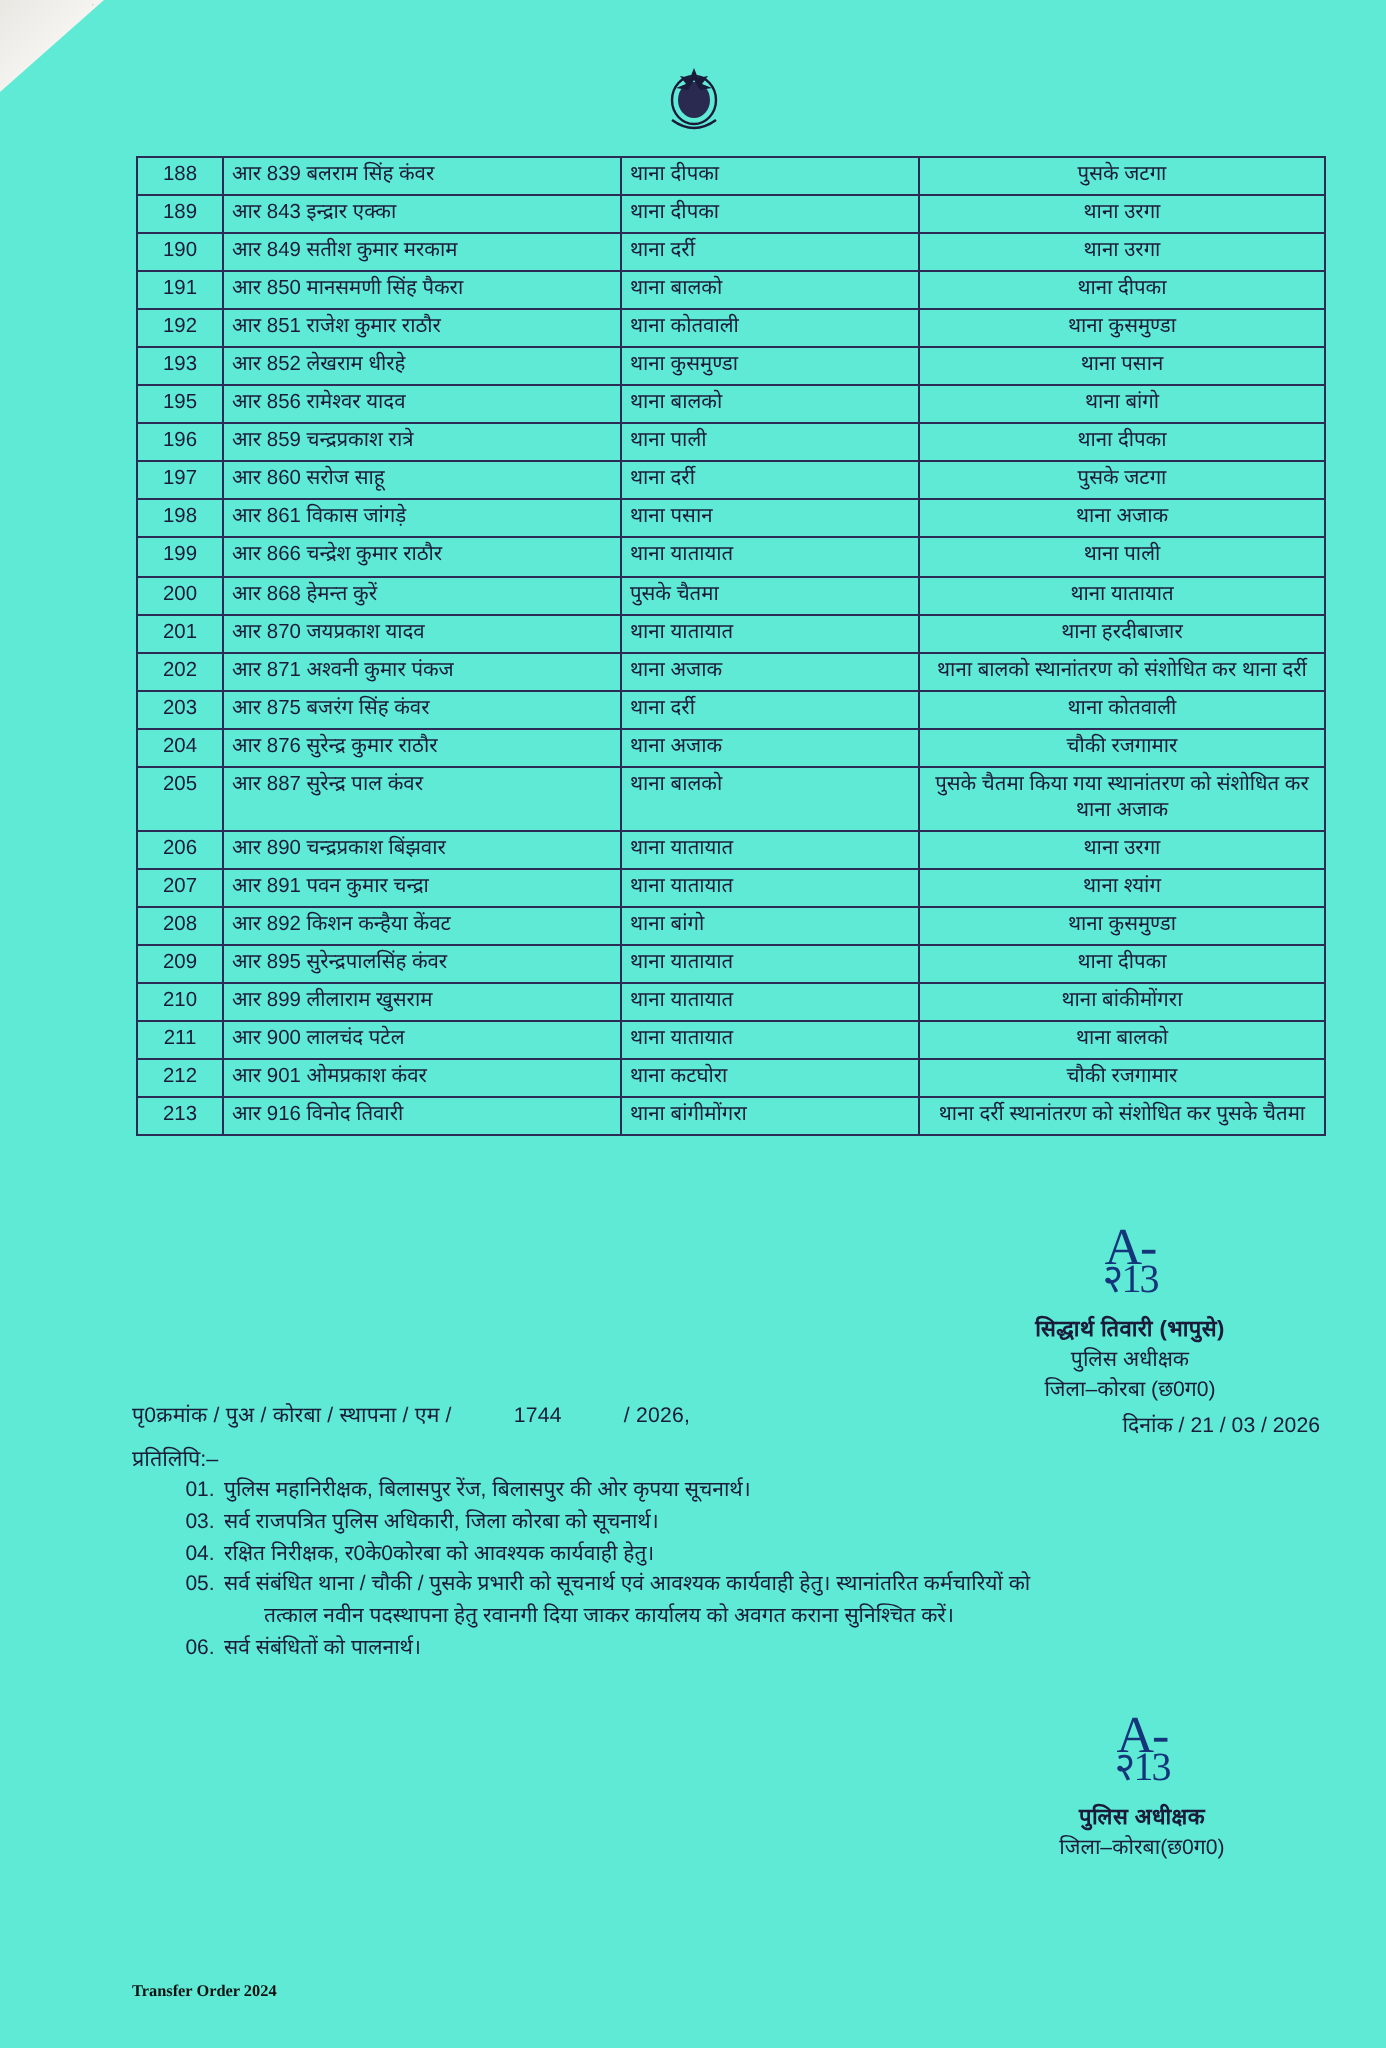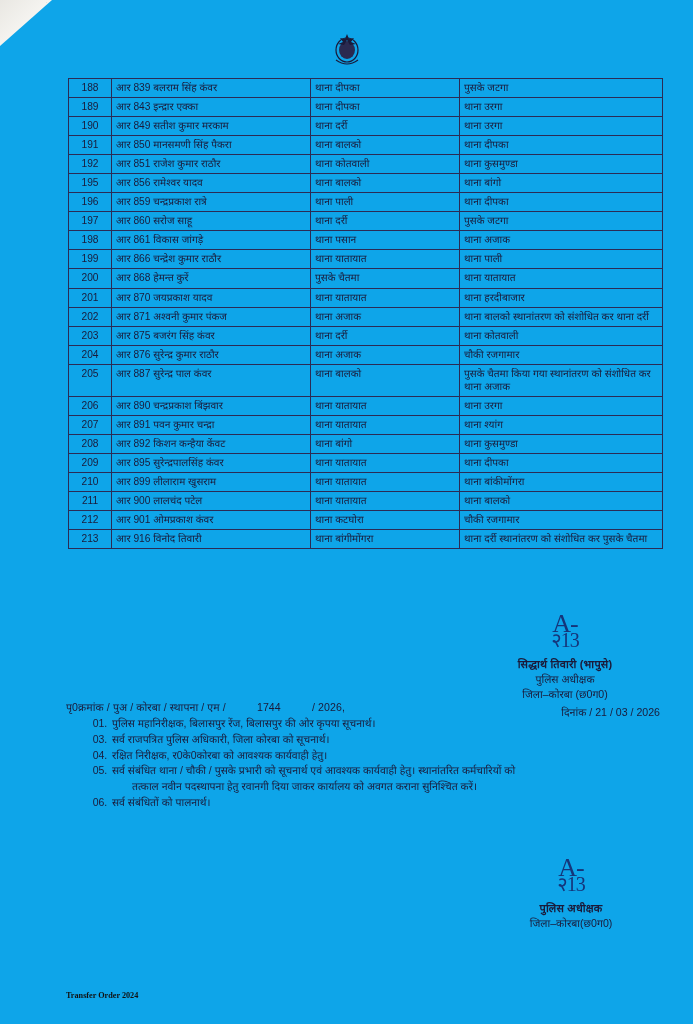--- a/index.html
+++ b/index.html
@@ -11,21 +11,21 @@
     width: 693px;
     height: 1024px;
     position: relative;
     font-family: "Liberation Sans", sans-serif;
     color: #1a1a3a;
     overflow: hidden;
   }
   .page {
     position: absolute;
     inset: 0;
-    background: #0ea5e9;
+    background: #5eead4;
     text-decoration: underline;
   }
   
   .corner-fold {
     position: absolute;
     top: 0;
     left: 0;
     width: 52px;
     height: 46px;
     background: linear-gradient(135deg, #e9e7e2 0%, #f7f6f3 60%, #ffffff 100%);
@@ -68,21 +68,21 @@
   table.main td {
     border: 1px solid #2b2b55;
     padding: 2px 4px 3px 4px;
     vertical-align: top;
     line-height: 1.28;
     font-family: "Liberation Sans", sans-serif;
   }
   td.c-sn { width: 34px; text-align: center; }
   td.c-name { width: 190px; }
   td.c-from { width: 140px; }
-  td.c-to { width: 194px; }
+  td.c-to { width: 194px; text-align: center; }
 
   
   .sig1 {
     position: absolute;
     top: 612px;
     left: 470px;
     width: 190px;
     text-align: center;
   }
   .sig-scribble {
@@ -212,20 +212,26 @@
           <td class="c-sn">191</td>
           <td class="c-name">आर 850 मानसमणी सिंह पैकरा</td>
           <td class="c-from">थाना बालको</td>
           <td class="c-to">थाना दीपका</td>
         </tr>
         <tr>
           <td class="c-sn">192</td>
           <td class="c-name">आर 851 राजेश कुमार राठौर</td>
           <td class="c-from">थाना कोतवाली</td>
           <td class="c-to">थाना कुसमुण्डा</td>
+        </tr>
+        <tr>
+          <td class="c-sn">193</td>
+          <td class="c-name">आर 852 लेखराम धीरहे</td>
+          <td class="c-from">थाना कुसमुण्डा</td>
+          <td class="c-to">थाना पसान</td>
         </tr>
         <tr>
           <td class="c-sn">195</td>
           <td class="c-name">आर 856 रामेश्वर यादव</td>
           <td class="c-from">थाना बालको</td>
           <td class="c-to">थाना बांगो</td>
         </tr>
         <tr>
           <td class="c-sn">196</td>
           <td class="c-name">आर 859 चन्द्रप्रकाश रात्रे</td>
@@ -348,20 +354,21 @@
     <div class="sig-line">जिला–कोरबा (छ0ग0)</div>
     <div class="sig-date">दिनांक / 21 / 03 / 2026</div>
   </div>
 
   <div class="refblock">
     <div class="ref-line">
       <span>पृ0क्रमांक / पुअ / कोरबा / स्थापना / एम /</span>
       <span class="ref-num">1744</span>
       <span>/ 2026,</span>
     </div>
+    <div class="copy-label">प्रतिलिपि:–</div>
     <div class="notes">
       <div class="note">
         <span class="idx">01.</span>
         <span class="txt">पुलिस महानिरीक्षक, बिलासपुर रेंज, बिलासपुर की ओर कृपया सूचनार्थ।</span>
       </div>
       <div class="note">
         <span class="idx">03.</span>
         <span class="txt">सर्व राजपत्रित पुलिस अधिकारी, जिला कोरबा को सूचनार्थ।</span>
       </div>
       <div class="note">

